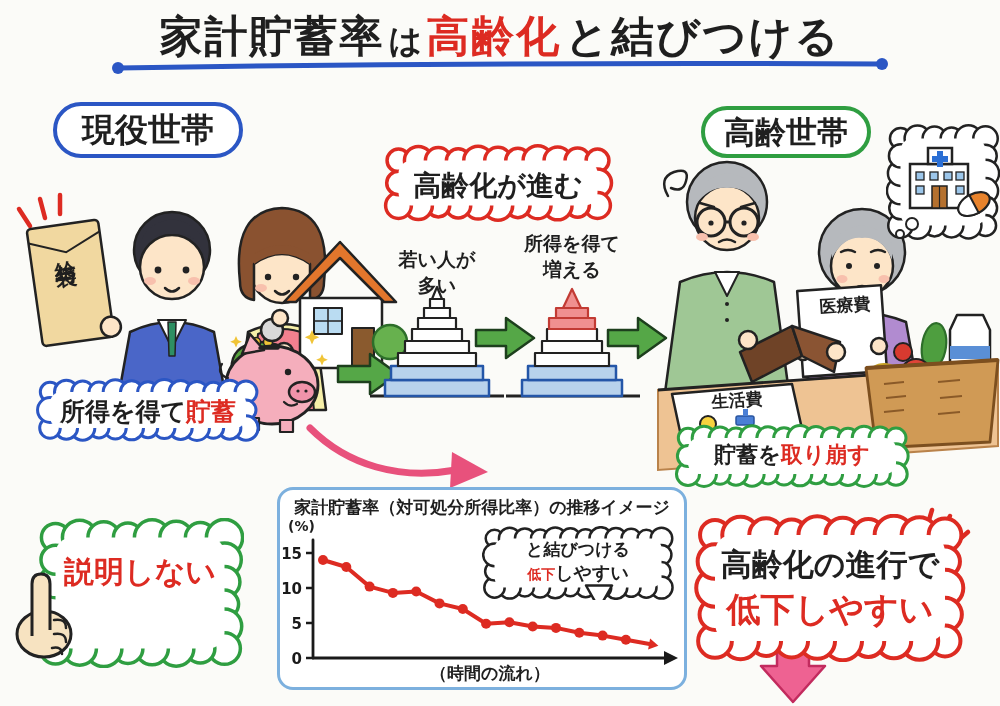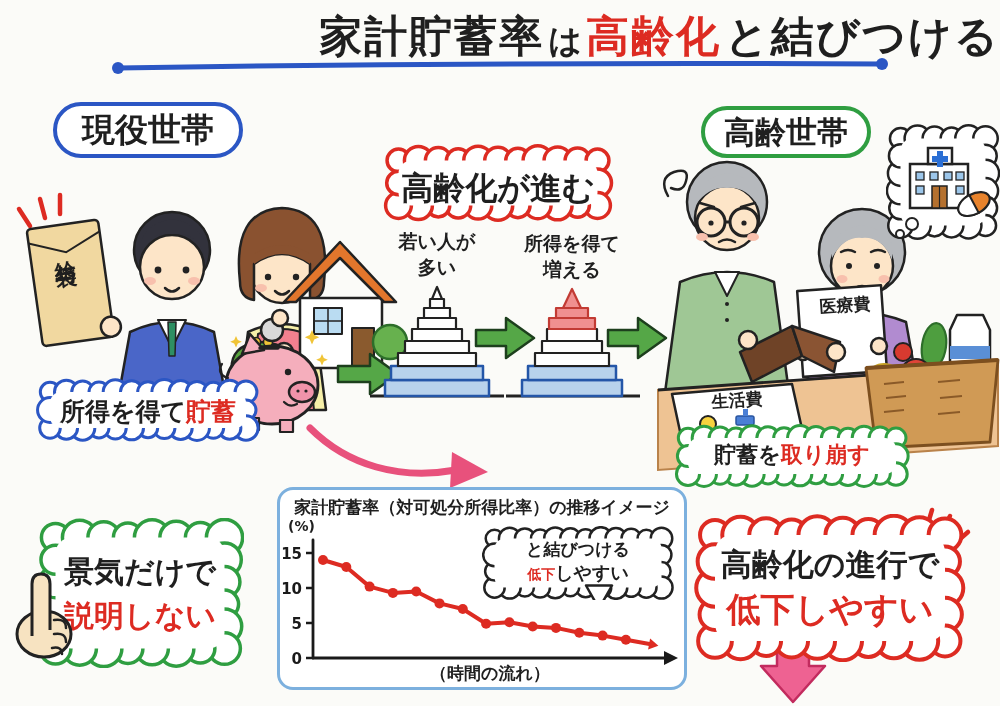--- a/index.html
+++ b/index.html
@@ -2,45 +2,45 @@
 <html><head>
 <meta charset="utf-8">
 <style>
   html,body{margin:0;padding:0;background:#e8e8e8;}
   *{box-sizing:border-box;}
   #stage{position:relative;width:1000px;height:706px;background:#fbfbf8;overflow:hidden;
          font-family:"DejaVu Sans","Liberation Sans",sans-serif;font-weight:700;color:#1f1f1f;}
   .abs{position:absolute;}
   .hl-red{color:#dd2b22;}
   
-  #title-row{left:0;top:8px;width:1000px;display:flex;justify-content:flex-end;align-items:flex-end;gap:4px;}
+  #title-row{left:0;top:8px;width:1000px;display:flex;justify-content:center;align-items:flex-end;gap:4px;}
   .t-big{font-size:43px;letter-spacing:2px;}
   .t-small{font-size:33px;padding-bottom:2px;}
   
   .rlabel{background:#fff;border-radius:30px;text-align:center;}
   #label-working{left:53px;top:102px;width:190px;height:56px;border:4px solid #2b56c4;font-size:33px;line-height:48px;}
   #label-elderly{left:701px;top:106px;width:170px;height:52px;border:4px solid #2f9e41;font-size:31px;line-height:44px;}
   
   .cloud{position:absolute;}
   .cloud>svg.cloud-bg{position:absolute;left:0;top:0;z-index:0;}
   .cloud .cloud-text{position:relative;z-index:1;text-align:center;}
   #cloud-aging{left:382px;top:144px;width:232px;height:78px;}
-  #cloud-aging .cloud-text{font-size:32px;padding-top:23px;}
+  #cloud-aging .cloud-text{font-size:28px;padding-top:23px;}
   #cloud-income{left:36px;top:378px;width:224px;height:64px;}
   #cloud-income .cloud-text{font-size:25px;padding-top:17px;}
   #cloud-withdraw{left:674px;top:424px;width:236px;height:64px;}
   #cloud-withdraw .cloud-text{font-size:22px;padding-top:16px;}
   #cloud-concl-left{left:36px;top:518px;width:208px;height:150px;}
   #cloud-concl-left .cloud-text{padding-top:32px;font-size:30px;line-height:44px;}
   #cloud-concl-right{left:694px;top:514px;width:272px;height:148px;}
   #cloud-concl-right .line1{font-size:31px;padding-top:30px;}
   #cloud-concl-right .line2{font-size:34px;line-height:46px;}
   
   .pyr-label{width:124px;text-align:center;font-size:19px;line-height:26px;}
-  #pyr-label-young{left:375px;top:228px;}
+  #pyr-label-young{left:375px;top:246px;}
   #pyr-label-old{left:510px;top:230px;}
   
   #envelope-text{left:50px;top:244px;width:26px;font-size:21px;letter-spacing:3px;
       writing-mode:vertical-rl;transform:rotate(-8deg);}
   #medical-text{left:802px;top:294px;width:86px;text-align:center;font-size:17px;transform:rotate(-4deg);}
   #living-text{left:694px;top:389px;width:86px;text-align:center;font-size:17px;transform:rotate(-4deg);}
   
   #chart-box{left:277px;top:487px;width:410px;height:203px;background:#fff;
      border:3.5px solid #7cb0de;border-radius:16px;z-index:2;}
   #chart-title{position:absolute;left:0;top:6px;width:100%;text-align:center;font-size:17px;}
@@ -456,21 +456,20 @@
         <circle cx="67.78571428571429" cy="130.5" r="18.112000000000002" fill="#fff" stroke="#2f9e41" stroke-width="3.5"></circle>
         <circle cx="43.64285714285714" cy="130.5" r="16.768" fill="#fff" stroke="#2f9e41" stroke-width="3.5"></circle>
         <circle cx="19.5" cy="130.5" r="15.424" fill="#fff" stroke="#2f9e41" stroke-width="3.5"></circle>
         <circle cx="19.5" cy="108.3" r="14.08" fill="#fff" stroke="#2f9e41" stroke-width="3.5"></circle>
         <circle cx="19.5" cy="86.1" r="17.216" fill="#fff" stroke="#2f9e41" stroke-width="3.5"></circle>
         <circle cx="19.5" cy="63.900000000000006" r="15.872" fill="#fff" stroke="#2f9e41" stroke-width="3.5"></circle>
         <circle cx="19.5" cy="41.7" r="14.528" fill="#fff" stroke="#2f9e41" stroke-width="3.5"></circle>
         <rect x="19.5" y="19.5" width="169" height="111" rx="16" fill="#fff"></rect>
       </svg>
     <div class="cloud-text">
-      <div>景気だけで</div>
       <div class="hl-red">説明しない</div>
     </div>
   </div>
   <svg class="abs z3" width="85" height="100" style="left:2px;top:568px">
     <ellipse cx="42" cy="66" rx="27" ry="23" fill="#f7e3c1" stroke="#222" stroke-width="3"></ellipse>
     <path d="M30,68 L30,16 Q30,6 39,6 Q48,6 48,16 L48,62" fill="#f7e3c1" stroke="#222" stroke-width="3" stroke-linejoin="round"></path>
     <path d="M52,52 q12,-2 12,8 M52,66 q12,-2 12,8 M50,80 q10,-2 10,6" stroke="#222" stroke-width="2.5" fill="none" stroke-linecap="round"></path>
   </svg>
 
   <div id="cloud-concl-right" class="cloud" style="z-index:2">

